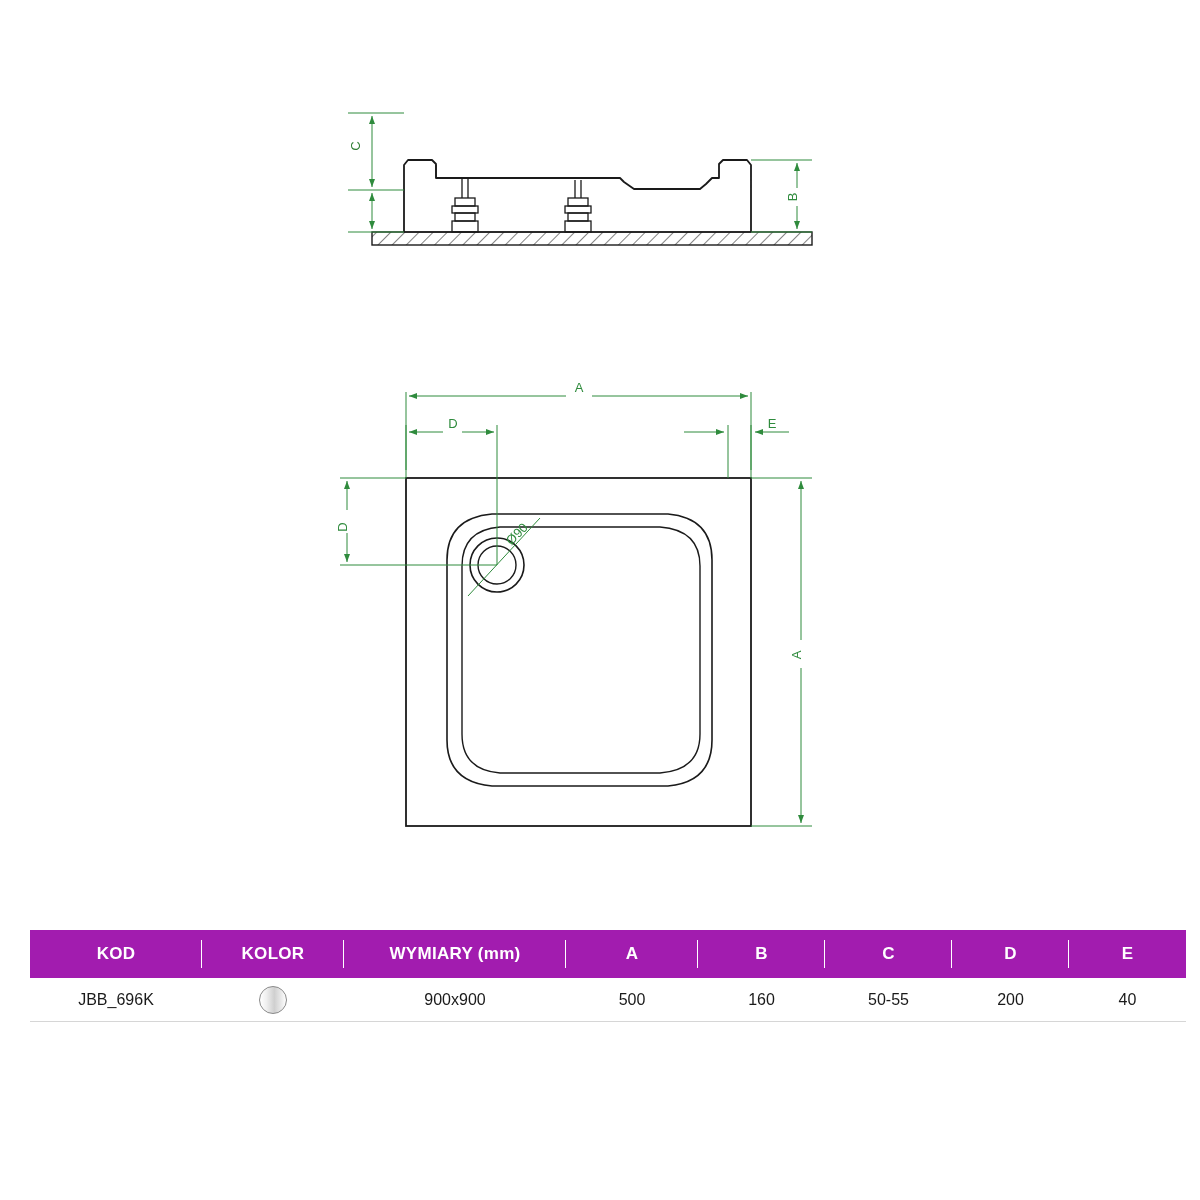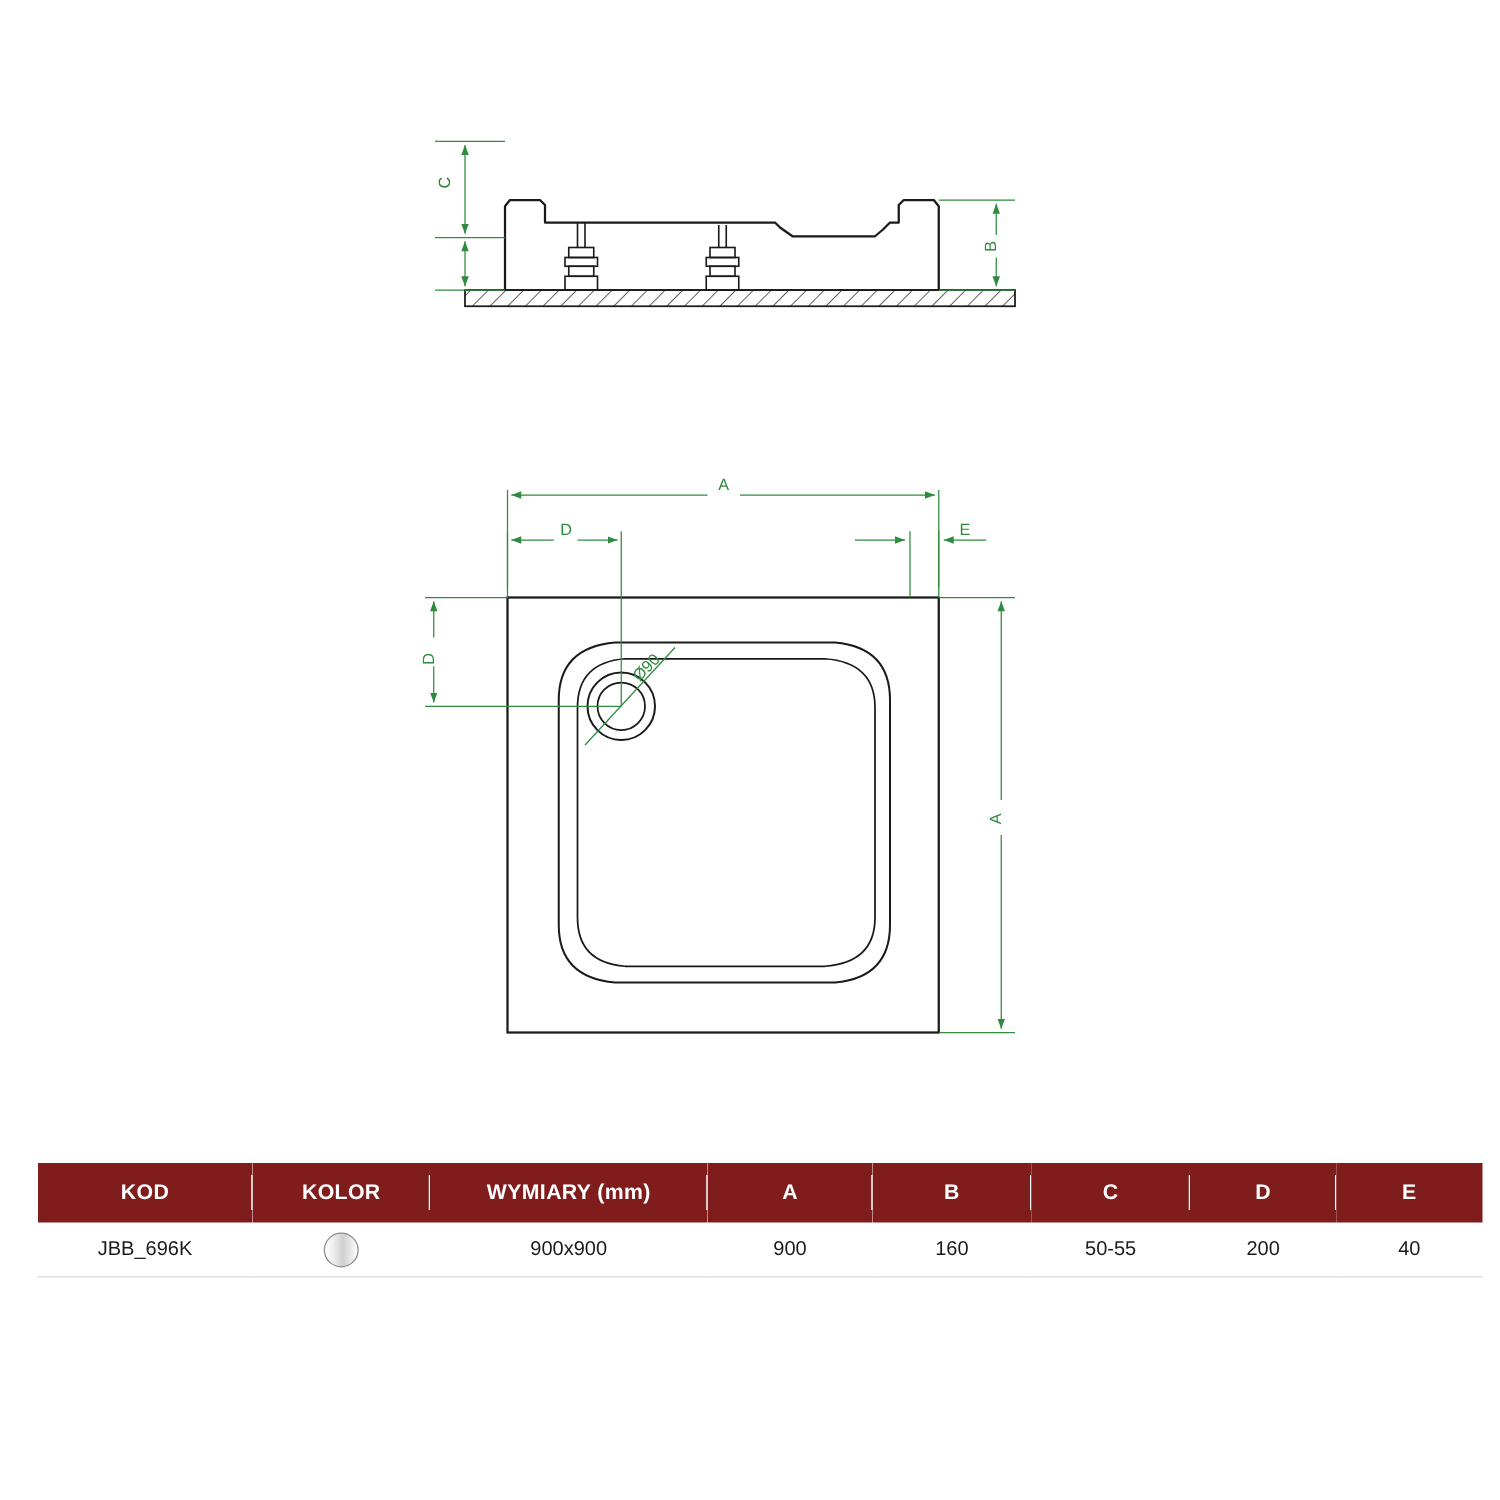--- a/index.html
+++ b/index.html
@@ -27,21 +27,21 @@
     left: 30px;
     top: 930px;
     width: 1140px;
   }
   table.spec {
     border-collapse: collapse;
     width: 1140px;
     table-layout: fixed;
   }
   table.spec thead th {
-    background: #7f1d1d;
+    background: #a21caf;
     color: #ffffff;
     font-size: 17px;
     font-weight: bold;
     height: 46px;
     text-align: center;
     letter-spacing: 0.3px;
     position: relative;
   }
   table.spec thead th .sep {
     position: absolute;
@@ -209,21 +209,21 @@
         <th style="width:125px"><span>C</span><span class="sep"></span></th>
         <th style="width:115px"><span>D</span><span class="sep"></span></th>
         <th style="width:115px"><span>E</span></th>
       </tr>
     </thead>
     <tbody>
       <tr>
         <td>JBB_696K</td>
         <td><span class="swatch"></span></td>
         <td>900x900</td>
-        <td>900</td>
+        <td>500</td>
         <td>160</td>
         <td>50-55</td>
         <td>200</td>
         <td>40</td>
       </tr>
     </tbody>
   </table>
 </div>
 
 </body></html>

